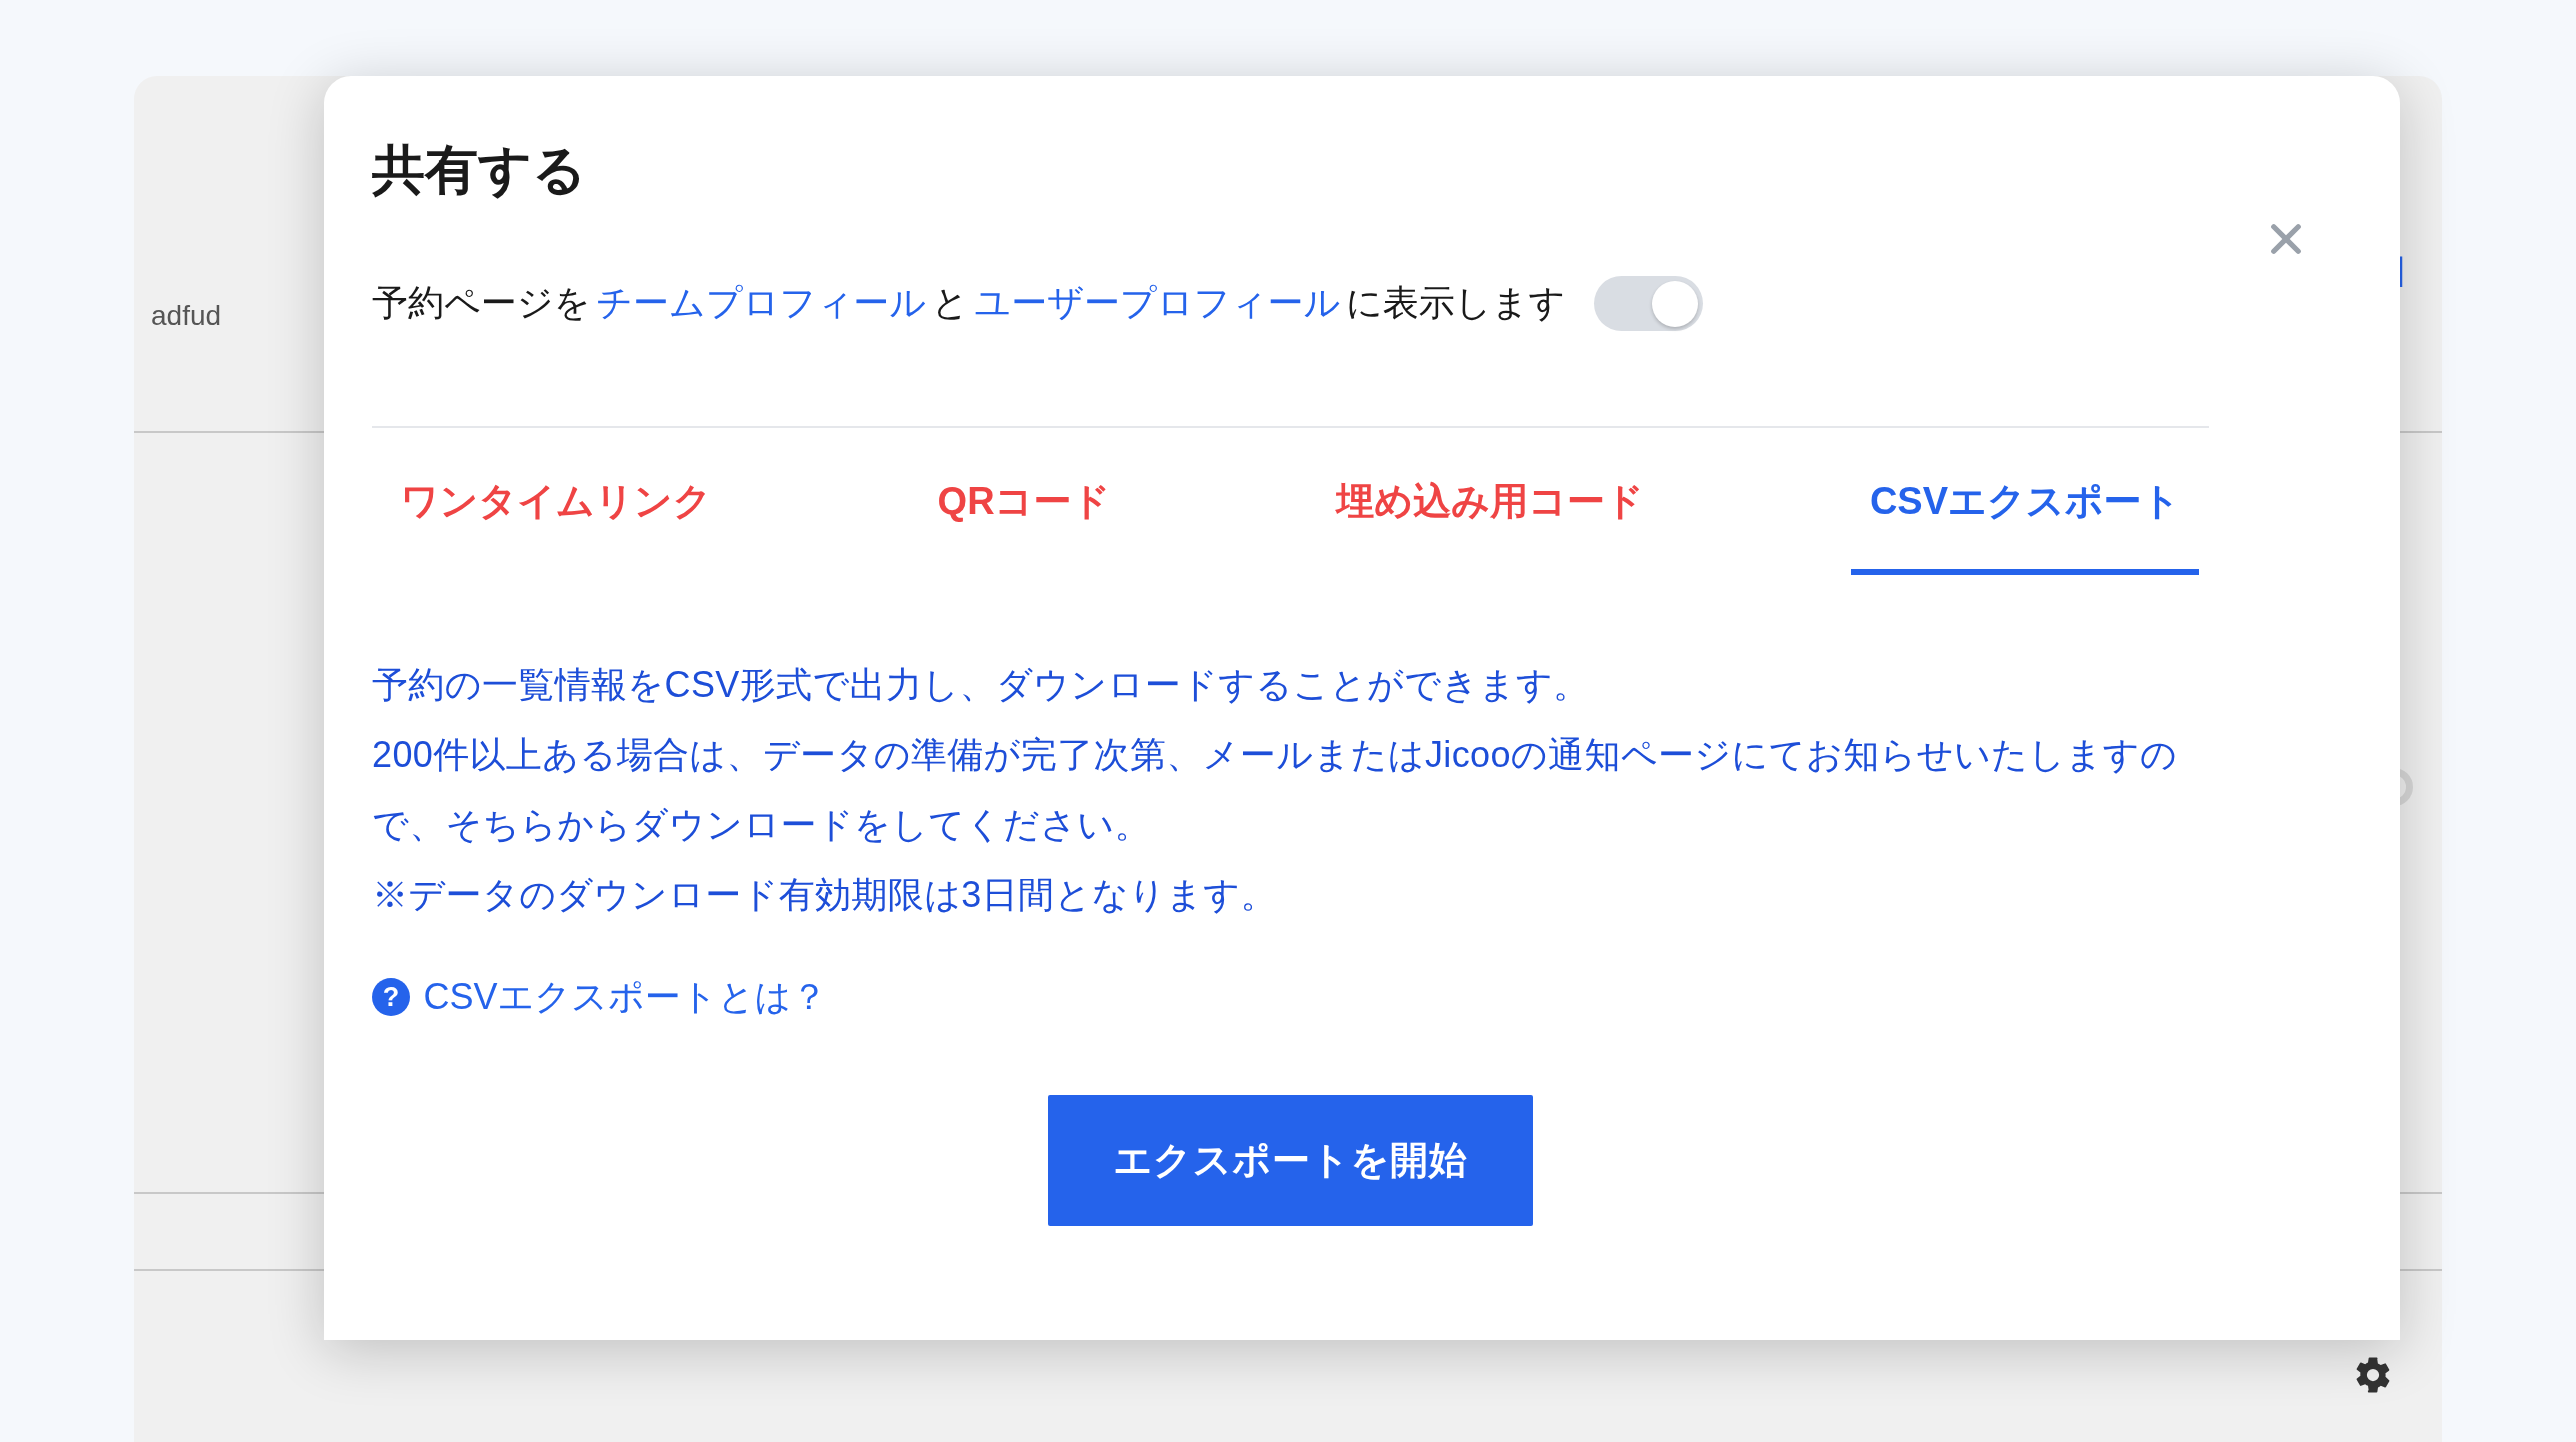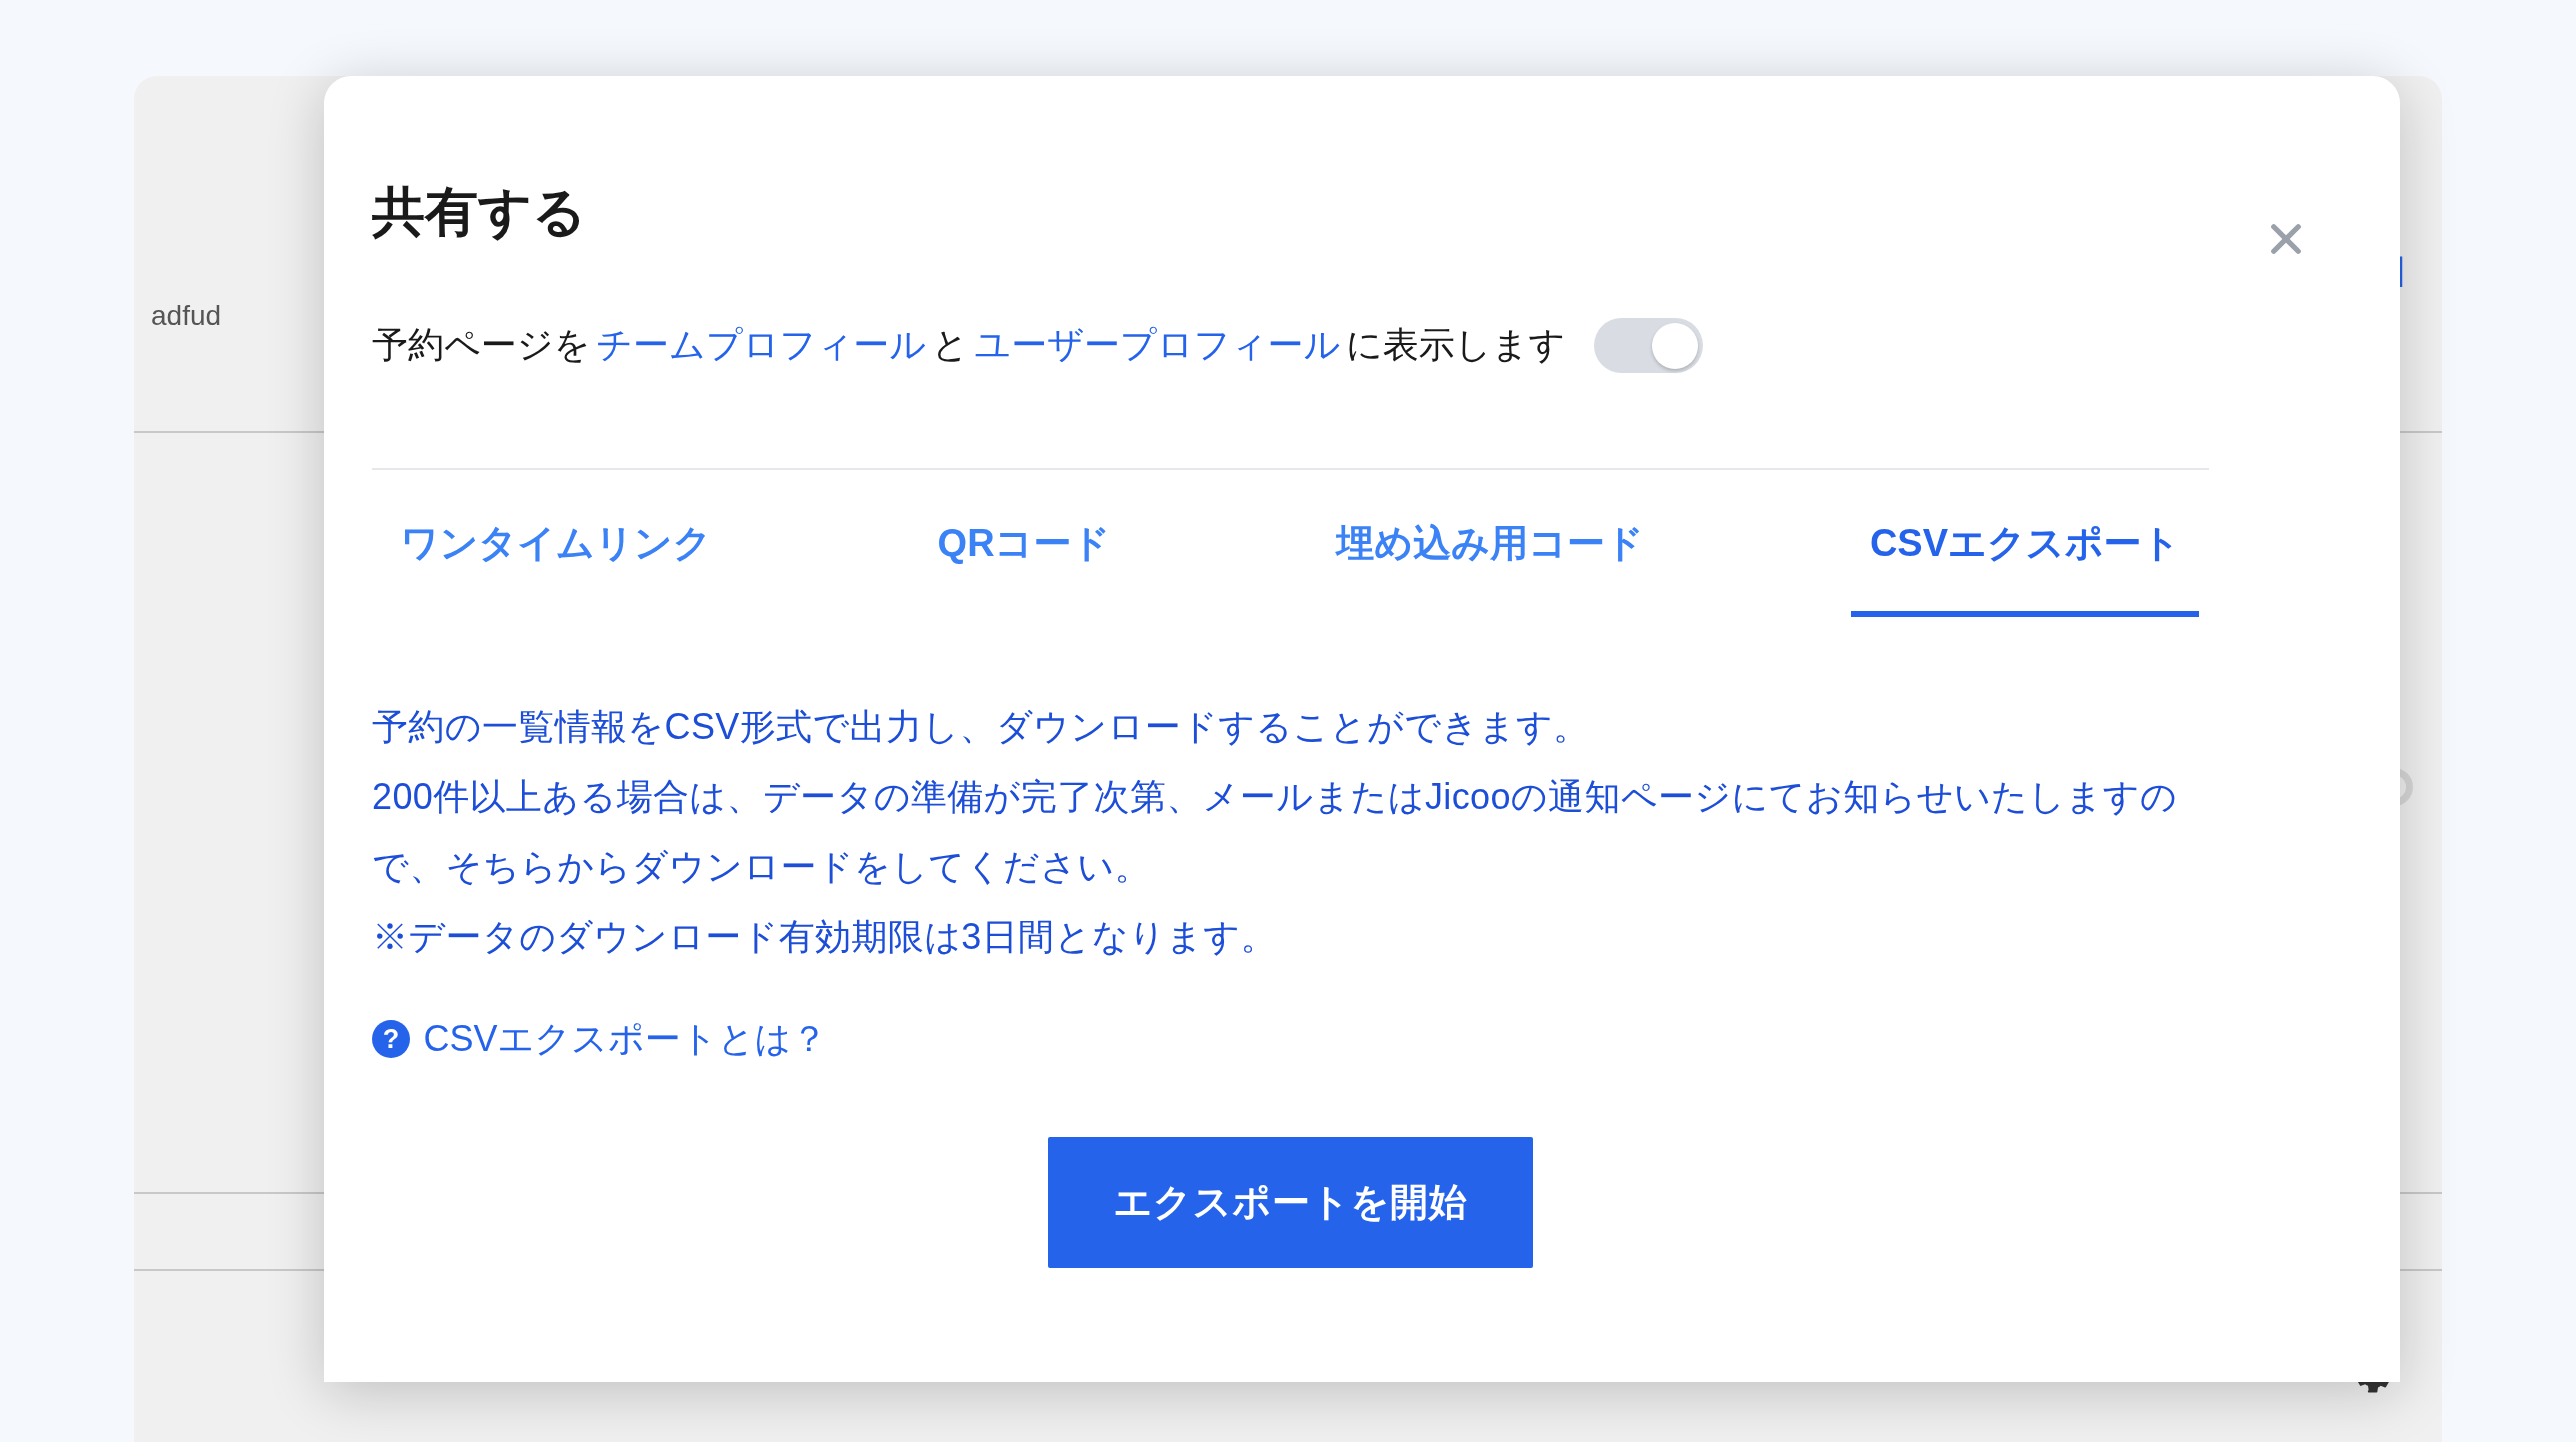--- a/index.html
+++ b/index.html
@@ -63,21 +63,21 @@
       border: 7.6px solid #d8d8d8;
       border-radius: 50%;
     }
     .modal {
       position: absolute;
       top: 76px;
       left: 324px;
       width: 2076px;
       background: #fff;
       border-radius: 27px 27px 0 0;
-      padding: 101px 191px 114px 48px;
+      padding: 59px 191px 114px 48px;
       box-shadow: 0 9.5px 57px rgba(0,0,0,0.2);
     }
     .modal-close {
       position: absolute;
       top: 134px;
       right: 86px;
       width: 57px;
       height: 57px;
       cursor: pointer;
       color: #9aa1aa;
@@ -134,21 +134,21 @@
       display: flex;
       justify-content: space-between;
       padding: 0 19px;
       border-bottom: 1.9px solid transparent;
       margin-bottom: 76px;
     }
     .tab {
       padding: 48px 9.5px 46px;
       font-size: 38px;
       font-weight: 600;
-      color: #3b82f6;
+      color: #ef4444;
       cursor: pointer;
       position: relative;
     }
     .tab.active {
       color: #2563eb;
     }
     .tab.active::after {
       content: "";
       position: absolute;
       left: -9.5px;

